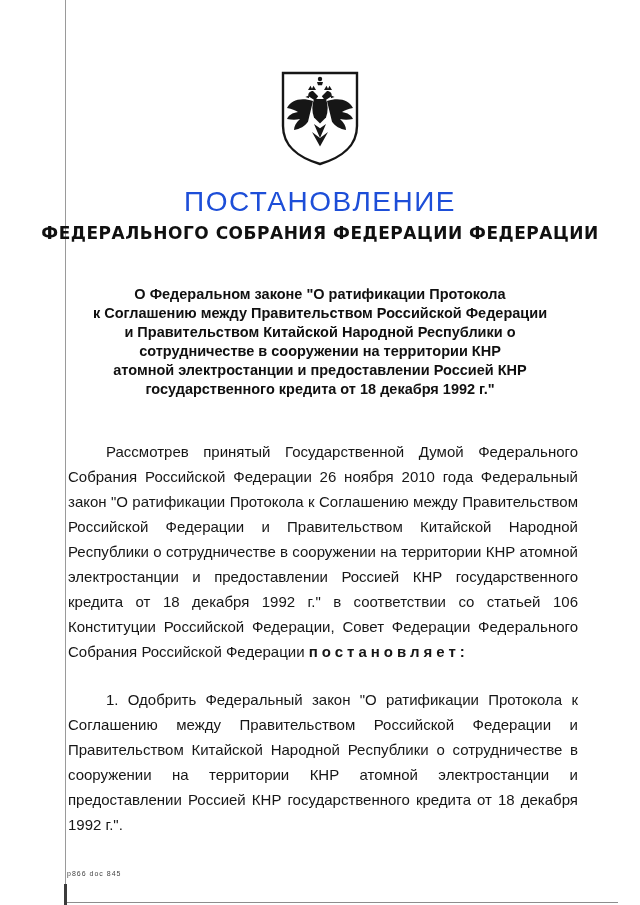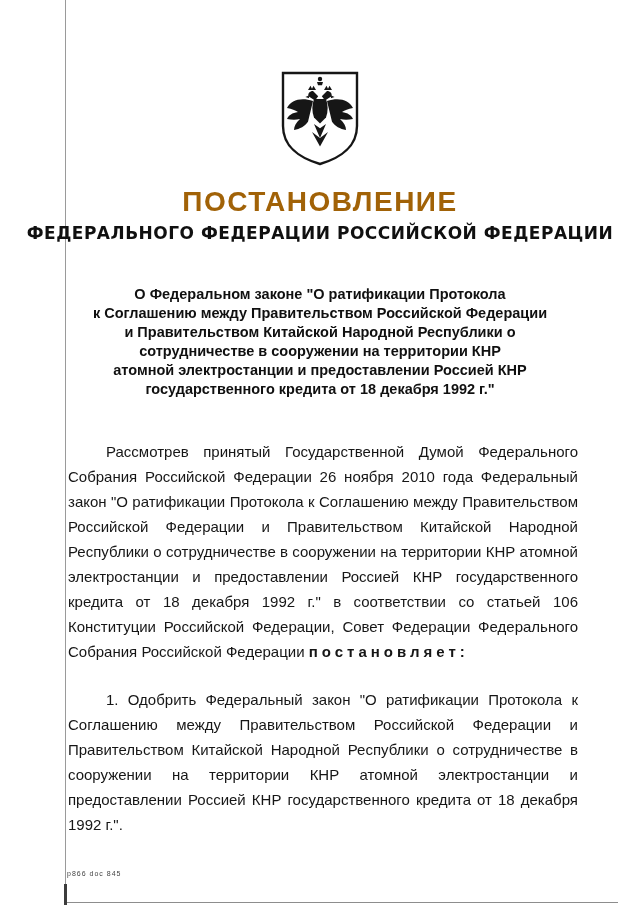--- a/index.html
+++ b/index.html
@@ -30,23 +30,23 @@
     background: #3c3c3c;
   }
   .emblem-wrap {
     padding-top: 70px;
     text-align: center;
   }
   .doc-title {
     margin: 16px 0 0 0;
     text-align: center;
     font-size: 28px;
-    font-weight: 700;
+    font-weight: 400;
     letter-spacing: 1.5px;
-    color: #a16207;
+    color: #1d4ed8;
   }
   .org-line {
     text-align: center;
     font-family: "DejaVu Sans", sans-serif;
     font-weight: 700;
     color: #101010;
     transform: scaleY(1.05);
   }
   .org-line-1 { margin-top: 13px; font-size: 17px; letter-spacing: 1px; }
   .org-line-2 { margin-top: 5px;  font-size: 17px; letter-spacing: 0.5px; }
@@ -111,21 +111,21 @@
         <path d="M34,31 C22,27 12,30 8,38 c5,1 8.2,2.1 11,4.1 -6,1 -9,3 -11,7 5,1 9,1 13,0 -4,4 -6,7 -6,11 6,-1 11,-4 14,-8.3 z"></path>
         <path d="M48,31 C60,27 70,30 74,38 c-5,1 -8.2,2.1 -11,4.1 6,1 9,3 11,7 -5,1 -9,1 -13,0 4,4 6,7 6,11 -6,-1 -11,-4 -14,-8.3 z"></path>
         <path d="M35,54 l6,14 6,-14 -6,4.2 z"></path>
         <path d="M33,62 l8,14.5 8,-14.5 -8,6 z"></path>
       </g>
     </svg>
   </div>
 
   <h1 class="doc-title">ПОСТАНОВЛЕНИЕ</h1>
 
-  <div class="org-line org-line-2">ФЕДЕРАЛЬНОГО ФЕДЕРАЦИИ РОССИЙСКОЙ ФЕДЕРАЦИИ</div>
+  <div class="org-line org-line-2">ФЕДЕРАЛЬНОГО СОБРАНИЯ ФЕДЕРАЦИИ ФЕДЕРАЦИИ</div>
 
   <div class="subject">О Федеральном законе "О ратификации Протокола
 к Соглашению между Правительством Российской Федерации
 и Правительством Китайской Народной Республики о
 сотрудничестве в сооружении на территории КНР
 атомной электростанции и предоставлении Россией КНР
 государственного кредита от 18 декабря 1992 г."</div>
 
   <div class="body-text">
     <p><span>Рассмотрев принятый Государственной Думой Федерального Собрания Российской Федерации 26 ноября 2010 года Федеральный закон "О ратификации Протокола к Соглашению между Правительством Российской Федерации и Правительством Китайской Народной Республики о сотрудничестве в сооружении на территории КНР атомной электростанции и предоставлении Россией КНР государственного кредита от 18 декабря 1992 г." в соответствии со статьей 106 Конституции Российской Федерации, Совет Федерации Федерального Собрания Российской Федерации </span><span class="spaced-emphasis">постановляет:</span></p>

